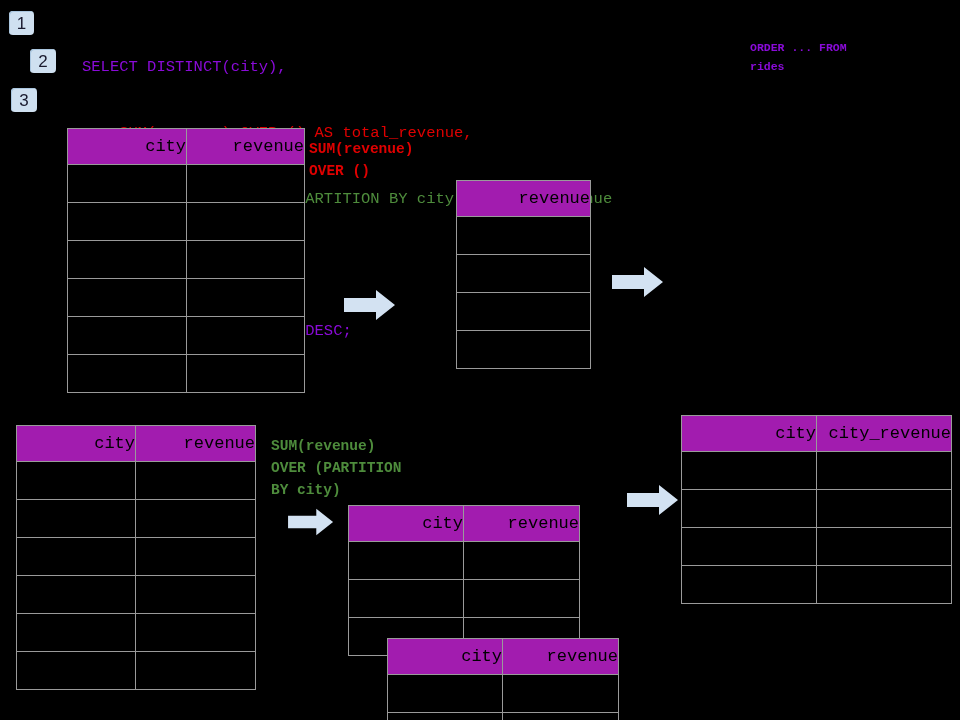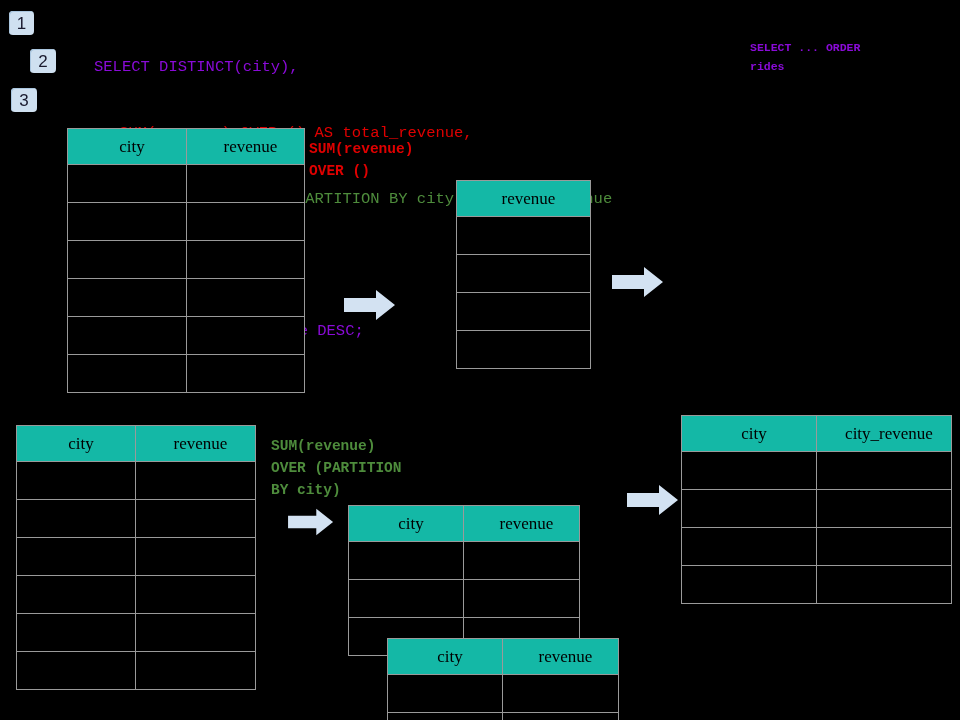--- a/index.html
+++ b/index.html
@@ -34,21 +34,21 @@
   
   .sql {
     position: absolute;
     font-family: "Liberation Mono", "DejaVu Sans Mono", monospace;
     font-size: 15.5px;
     line-height: 22px;
     white-space: pre;
     letter-spacing: 0px;
   }
   .sql-line { white-space: pre; }
-  .c-purple { color: #8a0bd8; margin-left: 12px; }
+  .c-purple { color: #8a0bd8; }
   .c-red    { color: #e00000; }
   .c-green  { color: #4e8c3c; }
 
   
   .side-note {
     position: absolute;
     font-family: "Liberation Mono", "DejaVu Sans Mono", monospace;
     font-size: 11.5px;
     line-height: 19px;
     color: #8a0bd8;
@@ -75,26 +75,26 @@
     table-layout: fixed;
     background: #000000;
   }
   .tbl td, .tbl th {
     border: 1px solid #9a9a9a;
     padding: 0;
     margin: 0;
     background: #000000;
   }
   .tbl th {
-    background: #14b8a6;
+    background: #a21caf;
     color: #000000;
-    font-family: Liberation Serif, serif;
+    font-family: Liberation Mono, monospace;
     font-size: 17px;
     font-weight: normal;
-    text-align: center;
+    text-align: right;
     padding: 0 0 0 10px;
     height: 35px;
     vertical-align: middle;
   }
   .tbl td { height: 37px; }
 
   
   .arrow {
     position: absolute;
     display: block;
@@ -116,21 +116,21 @@
   </div>
 
   <div class="sql" style="left:82px; top:12px;">
     <div class="sql-line c-purple">SELECT DISTINCT(city),</div>
     <div class="sql-line c-red">    SUM(revenue) OVER () AS total_revenue,</div>
     <div class="sql-line c-green">    SUM(revenue) OVER (PARTITION BY city) as city_revenue</div>
     <div class="sql-line c-purple">  FROM rides</div>
     <div class="sql-line c-purple">  ORDER by city_revenue DESC;</div>
   </div>
 
-  <div class="side-note" style="left:750px; top:38px;">SELECT ... ORDER
+  <div class="side-note" style="left:750px; top:38px;">ORDER ... FROM
 rides</div>
 
   <div class="annot red" style="left:309px; top:138px;">SUM(revenue)
 OVER ()</div>
 
   <div class="annot green" style="left:271px; top:435px;">SUM(revenue)
 OVER (PARTITION
 BY city)</div>
 
   <table class="tbl" style="left:67px; top:128px; width:237px;">

